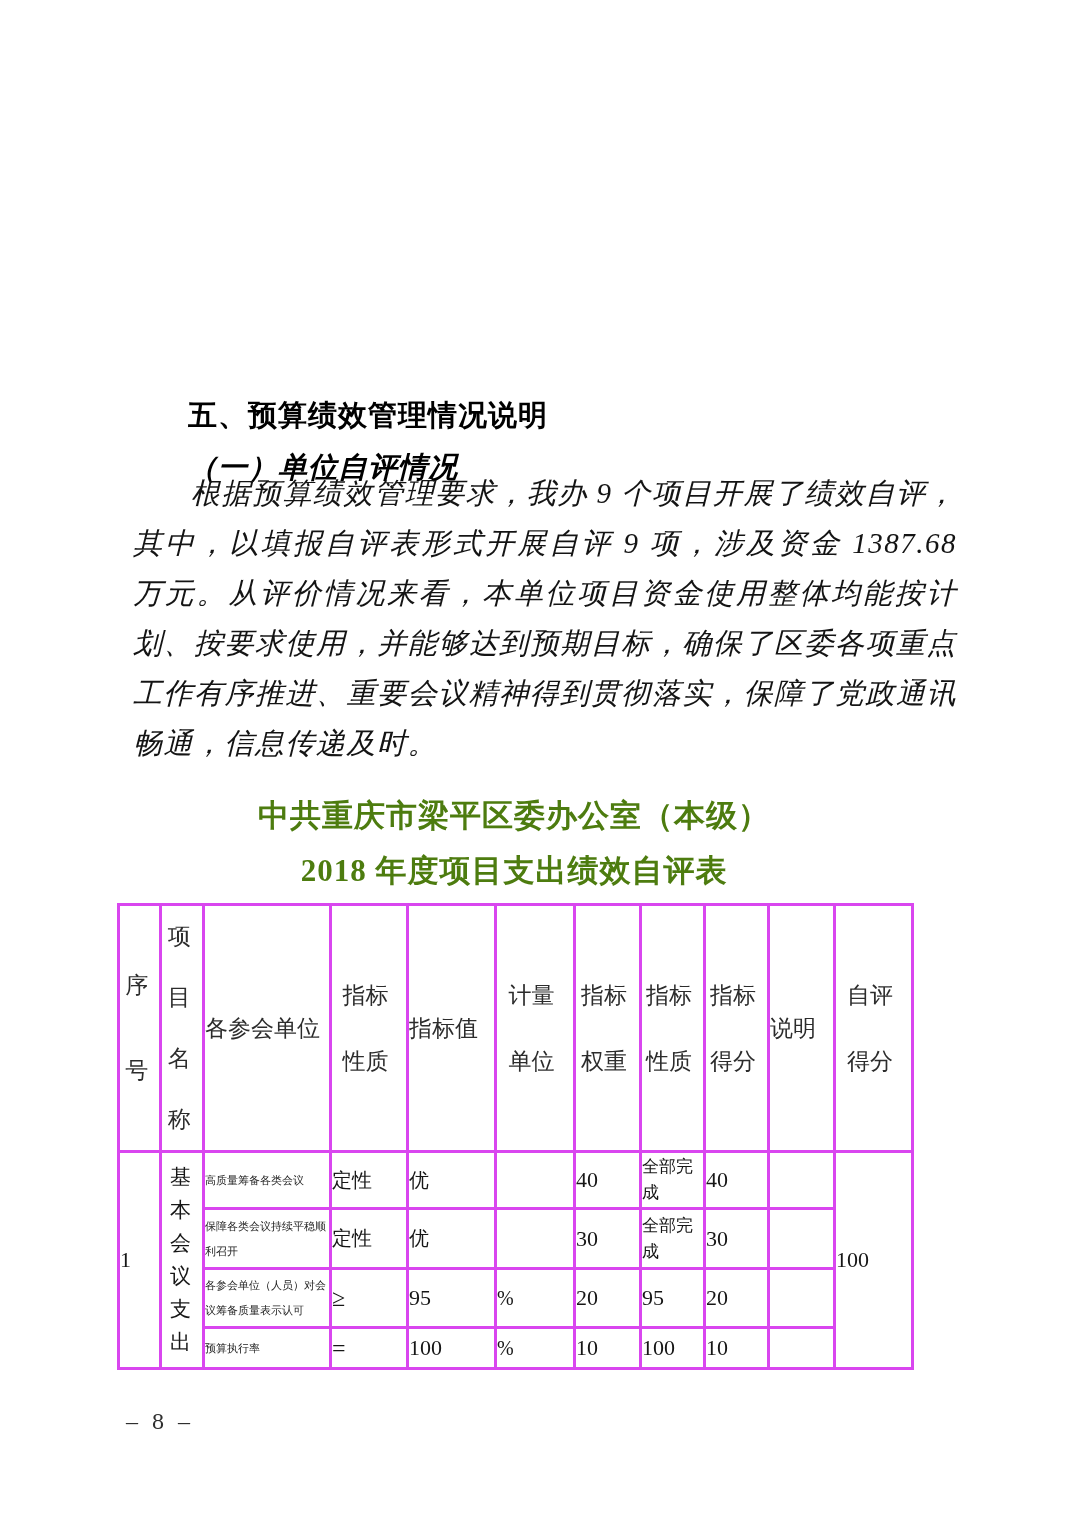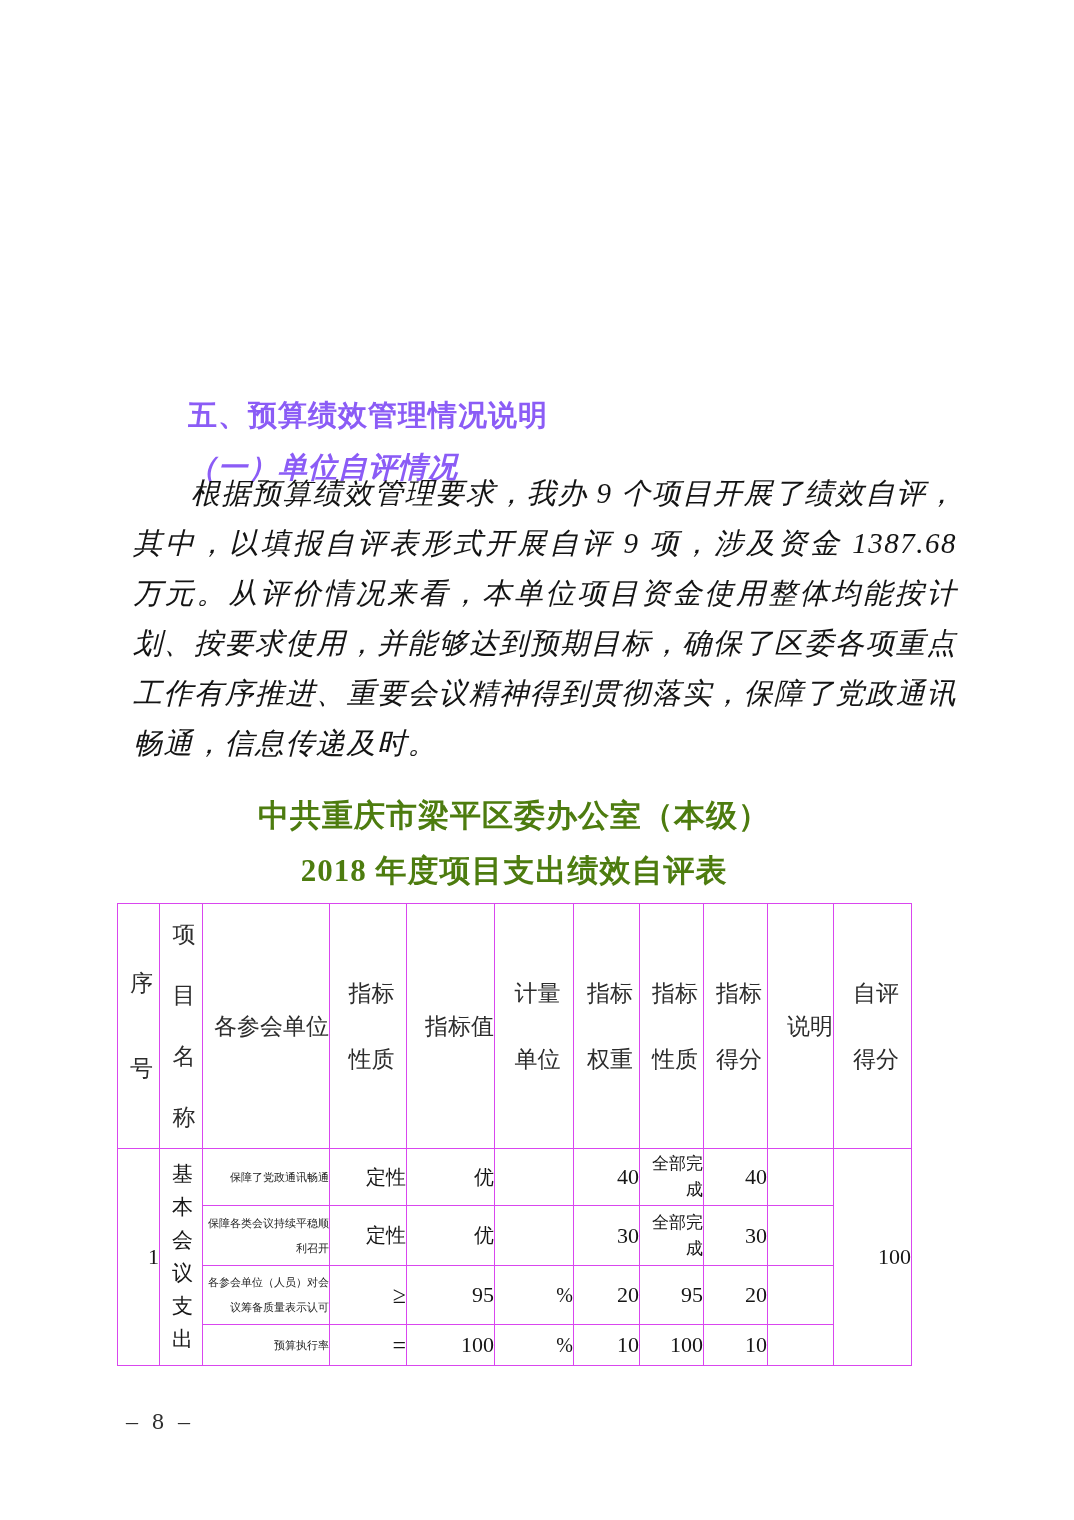--- a/index.html
+++ b/index.html
@@ -27,21 +27,21 @@
   .para.indent { text-indent: 2em; }
   .heading {
     position: absolute;
     left: 133px;
     width: 824px;
     padding-left: 55px;
     font-family: "Liberation Sans", "DejaVu Sans", sans-serif;
     font-weight: bold;
     font-size: 29px;
     line-height: 44px;
-    color: #8b5cf6;
+    color: #000000;
     letter-spacing: 1px;
   }
   .table-title {
     position: absolute;
     left: 117px;
     width: 794px;
     text-align: center;
     font-weight: bold;
     font-size: 31px;
     line-height: 40px;
@@ -50,22 +50,22 @@
   }
   table.eval {
     position: absolute;
     left: 117px;
     top: 903px;
     width: 794px;
     border-collapse: collapse;
     table-layout: fixed;
   }
   table.eval th, table.eval td {
-    border: 1px solid #d946ef;
-    text-align: right;
+    border: 3px solid #d946ef;
+    text-align: left;
     vertical-align: middle;
     font-weight: normal;
     padding: 0;
     overflow: hidden;
   }
   
   tr.hdr { height: 235px; }
   .hcell {
     font-family: "Liberation Sans", "DejaVu Sans", sans-serif;
     font-size: 23px;
@@ -169,21 +169,21 @@
         <th>
             <div class="hcell h-two">自评得分</div>
           </th>
       </tr>
 
       <tr class="r1">
         <td class="seq" rowspan="4">1</td>
         <td class="proj" rowspan="4">
             <div class="proj-stack">基本会议支出</div>
           </td>
-        <td class="iname">保障了党政通讯畅通</td>
+        <td class="iname">高质量筹备各类会议</td>
         <td class="nature">定性</td>
         <td class="ivalue">优</td>
         <td class="unit"></td>
         <td class="weight">40</td>
         <td class="completed">全部完成</td>
         <td class="score">40</td>
         <td class="note"></td>
         <td class="selfscore" rowspan="4">100</td>
       </tr>
 

